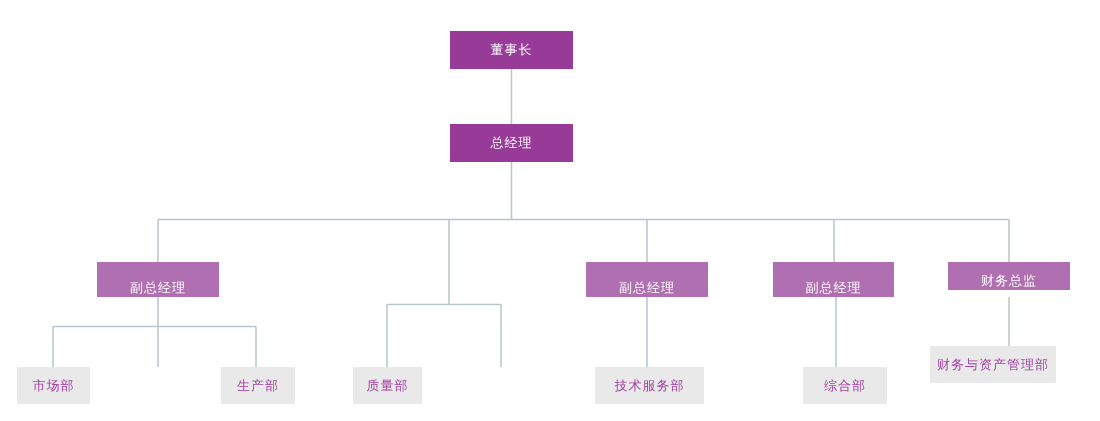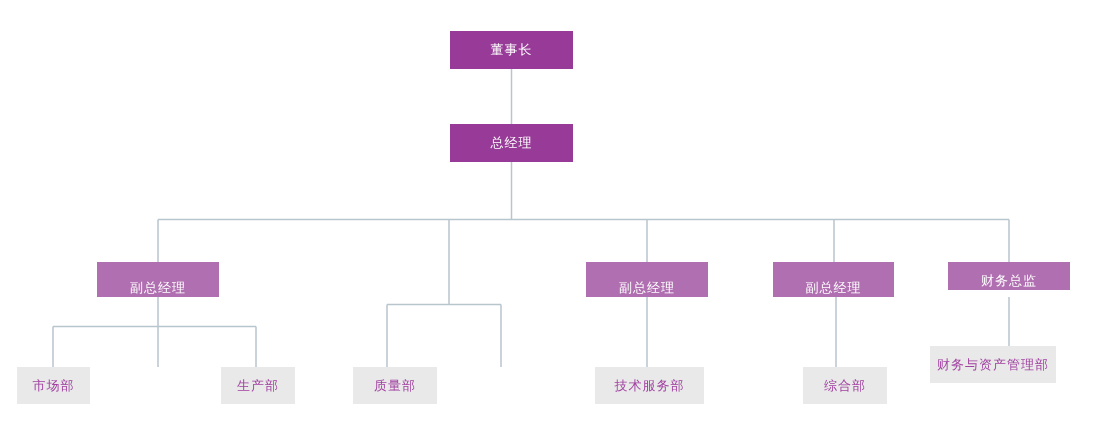--- a/index.html
+++ b/index.html
@@ -116,21 +116,21 @@
   <div class="node manager" style="left:948px;top:262px;width:122px;height:28px">
     <span>财务总监</span>
   </div>
 
   <div class="node dept" style="left:17px;top:367px;width:73px;height:37px">
     <span>市场部</span>
   </div>
   <div class="node dept" style="left:221px;top:367px;width:74px;height:37px">
     <span>生产部</span>
   </div>
-  <div class="node dept" style="left:353px;top:367px;width:84px;height:37px">
+  <div class="node dept" style="left:353px;top:367px;width:69px;height:37px">
     <span>质量部</span>
   </div>
   <div class="node dept" style="left:595px;top:367px;width:109px;height:37px">
     <span>技术服务部</span>
   </div>
   <div class="node dept" style="left:803px;top:367px;width:84px;height:37px">
     <span>综合部</span>
   </div>
   <div class="node dept" style="left:930px;top:346px;width:126px;height:37px">
     <span>财务与资产管理部</span>

